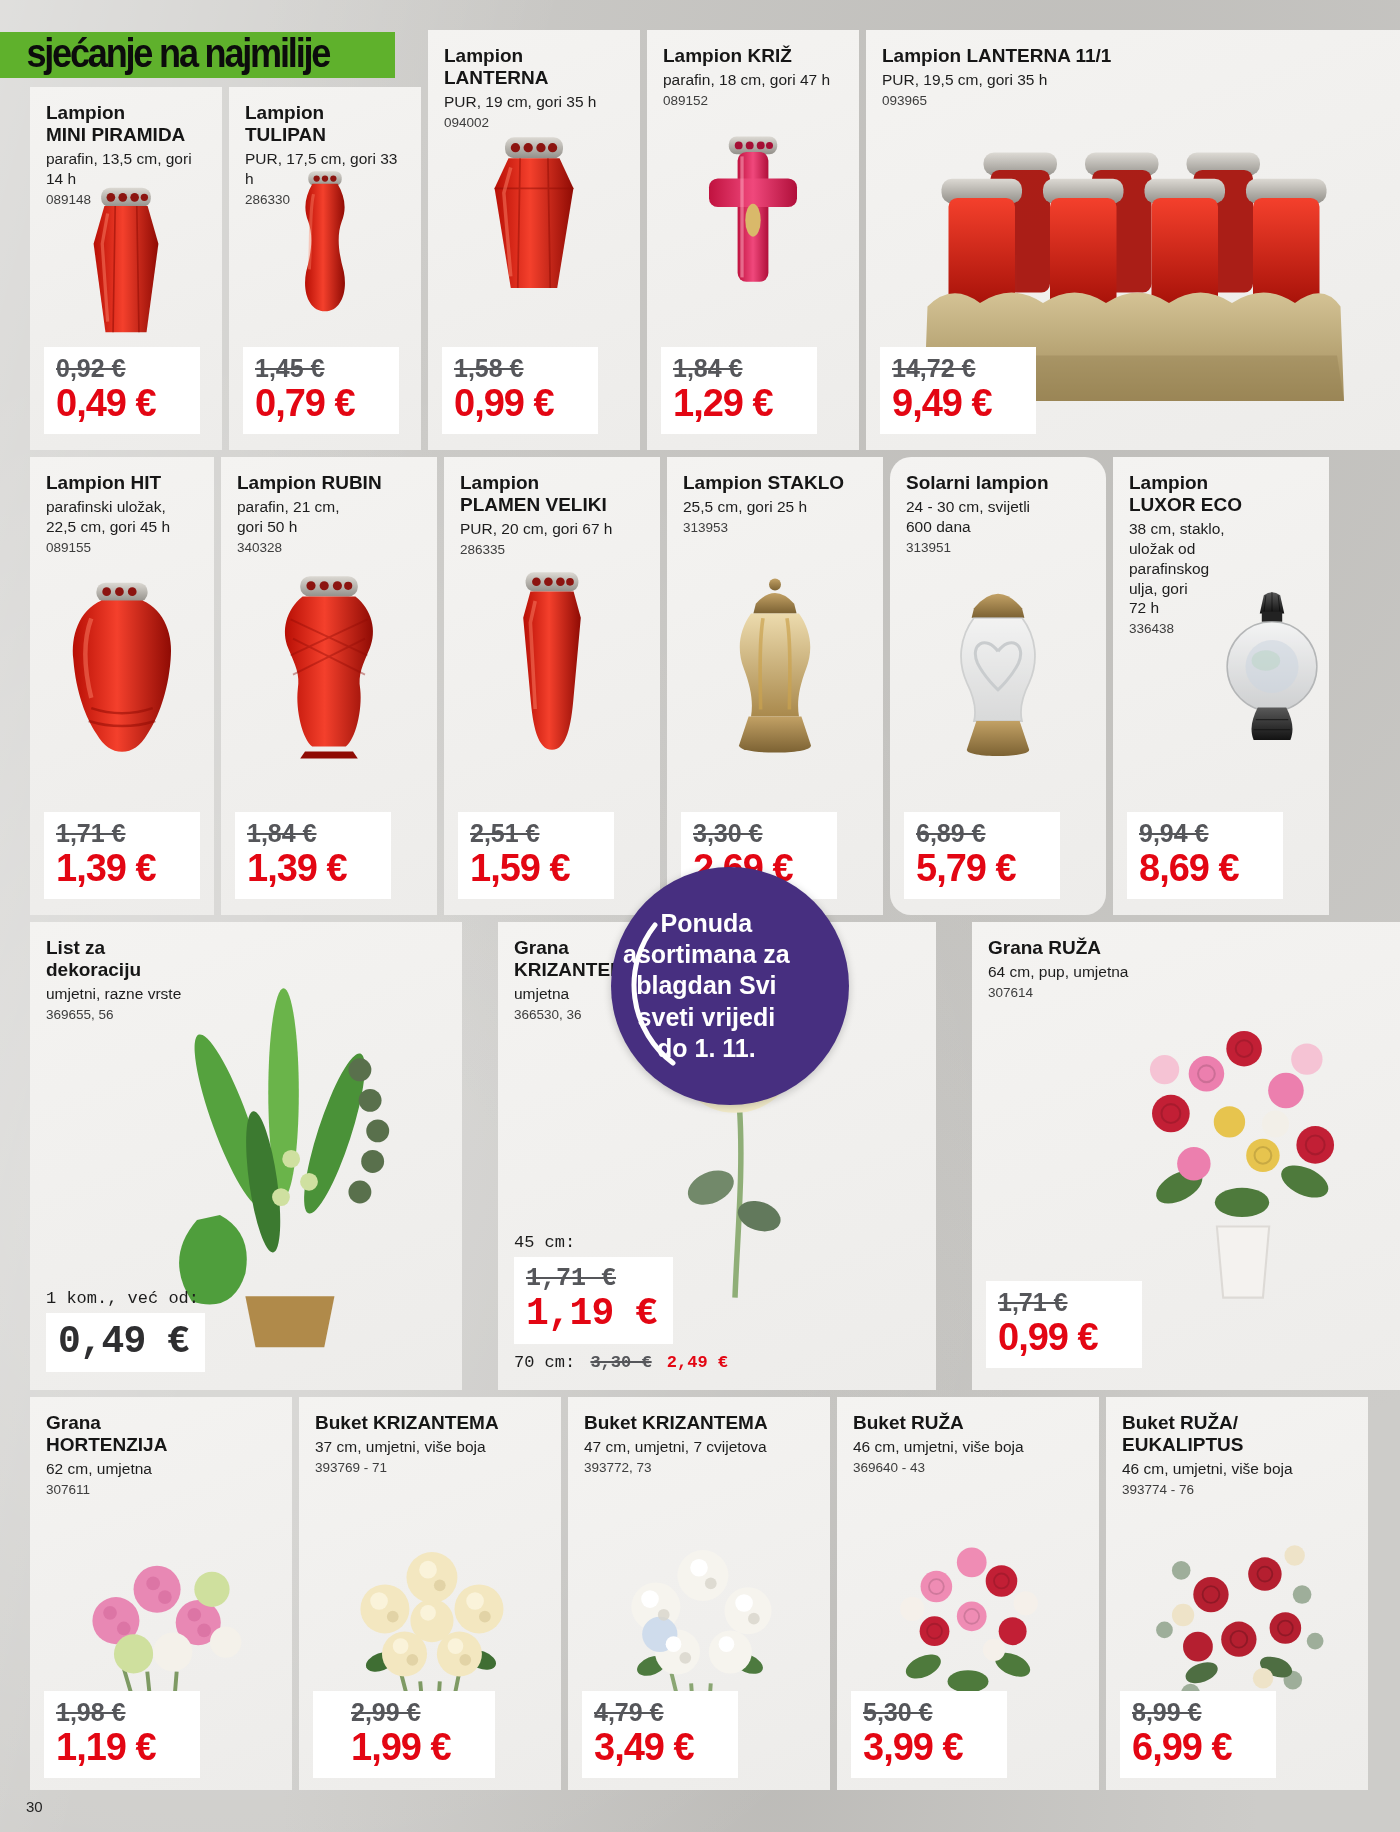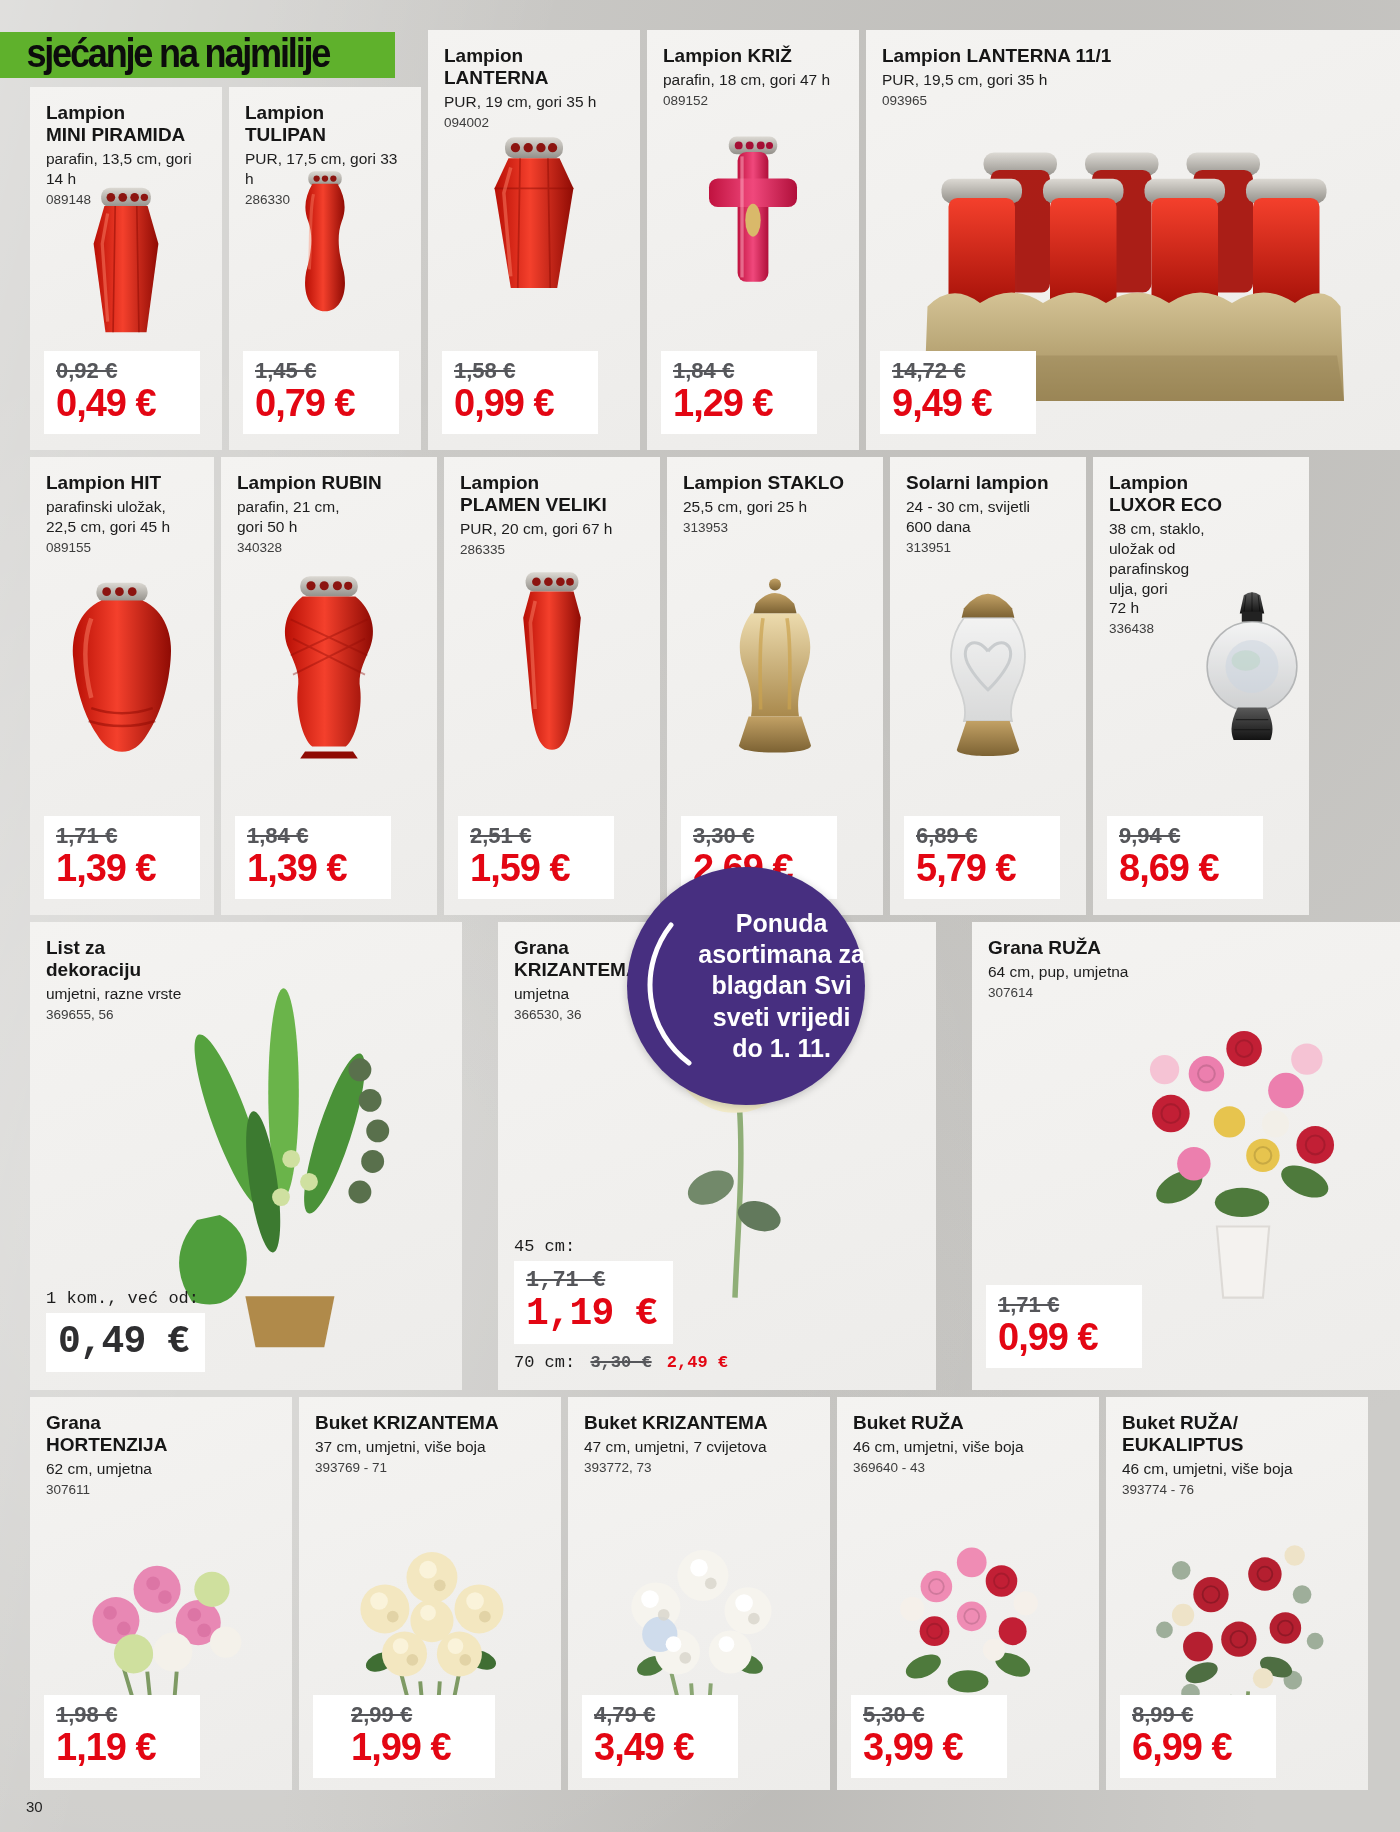--- a/index.html
+++ b/index.html
@@ -17,31 +17,31 @@
   #row4{top:1397px;height:393px;}
   .card{position:relative;background:#f1f0ee;background-image:linear-gradient(160deg,#f4f3f1,#edecea);flex:none;height:100%;}
   .pinfo{position:relative;padding:15px 12px 0 16px;z-index:2;}
   .ptitle{font-weight:bold;font-size:19px;line-height:1.16;color:#161616;white-space:pre-line;}
   .pdesc{font-size:15.5px;line-height:1.28;color:#1d1d1d;margin-top:3px;white-space:pre-line;}
   .psku{font-size:13.5px;color:#3d3d3d;margin-top:3px;}
   .pimg{position:absolute;left:50%;transform:translateX(-50%);z-index:1;}
   .pimg.right{left:auto;right:6px;transform:none;}
   .pricebox{position:absolute;left:14px;bottom:16px;background:#ffffff;padding:8px 16px 10px 12px;z-index:3;min-width:128px;}
   .pricebox.inline{position:static;display:inline-block;margin-top:5px;}
-  .price-old{font-size:22px;font-weight:bold;color:#55565a;text-decoration:line-through;text-decoration-thickness:2px;line-height:1.1;}
+  .price-old{font-size:25px;font-weight:bold;color:#55565a;text-decoration:line-through;text-decoration-thickness:2px;line-height:1.1;}
   .price-new{font-size:38px;font-weight:bold;color:#e30613;letter-spacing:-1px;line-height:1.08;}
   .price-new.dark{color:#2e2e30;}
   .size-label{font-size:17px;color:#1c1c1c;}
   .size2line{margin-top:9px;font-size:17px;color:#1c1c1c;}
   .size2-old{color:#55565a;text-decoration:line-through;text-decoration-thickness:2px;font-weight:bold;margin-left:5px;}
   .size2-new{color:#e30613;font-weight:bold;margin-left:5px;}
   .bottomblock{position:absolute;left:16px;bottom:18px;z-index:3;font-family:Liberation Mono, monospace;}
   .header-bar{position:absolute;top:32px;left:0;width:395px;height:46px;background:#5fb12c;z-index:6;display:flex;align-items:center;}
   .header-title{font-size:41px;font-weight:800;color:#0c0c0c;letter-spacing:-2.5px;transform:scaleX(.88);transform-origin:left center;padding-left:30px;white-space:nowrap;position:relative;top:-2px;}
-  .badge{position:absolute;left:627px;top:867px;width:238px;height:238px;border-radius:50%;background:#472f80;z-index:8;display:flex;align-items:center;justify-content:flex-end;box-shadow:0 2px 8px rgba(0,0,0,.2);}
+  .badge{position:absolute;left:611px;top:867px;width:238px;height:238px;border-radius:50%;background:#472f80;z-index:8;display:flex;align-items:center;justify-content:flex-start;box-shadow:0 2px 8px rgba(0,0,0,.2);}
   .badge-text{position:relative;color:#ffffff;font-weight:bold;font-size:25px;line-height:1.25;text-align:center;white-space:pre-line;padding-left:12px;z-index:2;}
   .badge-arc{position:absolute;left:0;top:0;width:238px;height:238px;z-index:1;}
   .page-num{position:absolute;left:26px;top:1798px;font-size:15px;color:#242424;z-index:6;}
 </style>
 </head>
 <body>
 
 <svg width="0" height="0" style="position:absolute">
   <defs>
     <linearGradient id="gRed" x1="0" y1="0" x2="0" y2="1">
@@ -310,21 +310,21 @@
         <path d="M30,32 C20,46 18,62 24,78 C30,94 32,106 30,118 H70 C68,106 70,94 76,78 C82,62 80,46 70,32 Z" fill="url(#gAmber)" opacity=".92"></path>
         <path d="M40,36 C36,60 38,90 38,112 M60,36 C64,60 62,90 62,112" stroke="#caa24e" stroke-width="3" opacity=".7" fill="none"></path>
         <path d="M28,118 H72 L80,142 C80,150 20,150 20,142 Z" fill="url(#gBronze)"></path>
       </svg>
       <div class="pricebox">
         <div class="price-old">3,30 €</div>
         <div class="price-new">2,69 €</div>
       </div>
     </div>
 
-    <div class="card" style="width:196px;">
+    <div class="card" style="width:216px;border-radius:21px;">
       <div class="pinfo">
         <div class="ptitle">Solarni lampion</div>
         <div class="pdesc">24 - 30 cm, svijetli
 600 dana</div>
         <div class="psku">313951</div>
       </div>
       <svg class="pimg" style="top:120px;width:120px" viewBox="0 0 100 160">
         <path d="M30,26 Q50,2 70,26 L72,34 H28 Z" fill="url(#gBronze)"></path>
         <path d="M30,34 C18,50 16,70 24,88 C30,100 32,112 30,120 H70 C68,112 70,100 76,88 C84,70 82,50 70,34 Z" fill="url(#gGlass)" opacity=".55" stroke="#b4b7b9" stroke-width="1.5"></path>
         <path d="M50,62 C40,48 26,56 33,72 C39,84 50,94 50,94 C50,94 61,84 67,72 C74,56 60,48 50,62" stroke="#c9ccce" stroke-width="2.5" fill="none"></path>

